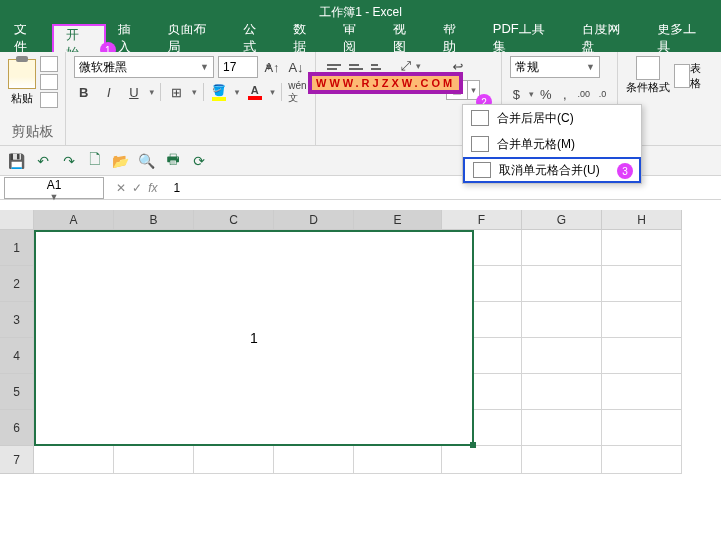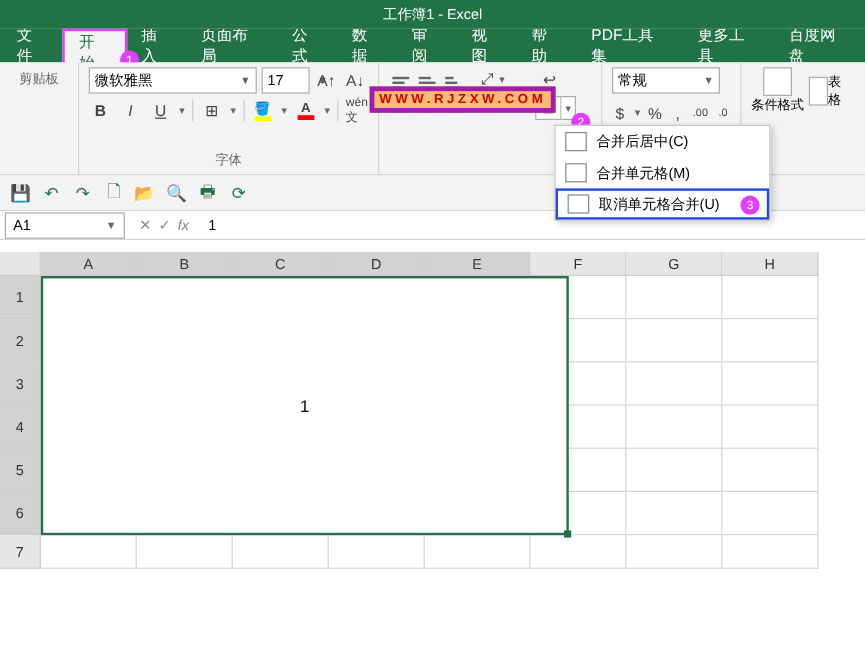--- a/index.html
+++ b/index.html
@@ -6,21 +6,21 @@
 body { width: 721px; height: 555px; overflow: hidden; background: #fff; font-size: 12px; }
 .titlebar { height: 24px; background: #217346; color: #fff; display: flex; align-items: center; justify-content: center; position: relative; }
 .titlebar .title { font-size: 12px; }
 .menubar { height: 28px; background: #217346; display: flex; align-items: stretch; padding-left: 2px; }
 .menuitem { color: #fff; padding: 0 12px; display: flex; align-items: center; font-size: 13px; cursor: pointer; }
 .menuitem.active { background: #f3f3f3; color: #217346; }
 .highlight-pink { border: 2px solid #e040fb; }
 .badge { background: #e040fb; color: #fff; border-radius: 50%; width: 16px; height: 16px; display: inline-flex; align-items: center; justify-content: center; font-size: 10px; position: absolute; }
 .ribbon { height: 94px; background: #f3f3f3; border-bottom: 1px solid #d4d4d4; display: flex; position: relative; }
 .ribbon-group { border-right: 1px solid #d4d4d4; padding: 4px 8px 2px 8px; display: flex; flex-direction: column; justify-content: space-between; }
-.ribbon-group-label { text-align: center; font-size: 11px; color: #666; padding: 2px 0; }
+.ribbon-group-label { text-align: center; font-size: 14px; color: #666; padding: 2px 0; }
 .ribbon-top { display: flex; align-items: center; gap: 4px; }
 .paste-btn { display: flex; flex-direction: column; align-items: center; width: 38px; }
 .paste-icon { width: 28px; height: 30px; background: linear-gradient(#fff8dc 60%, #fff); border: 1px solid #c0a050; position: relative; }
 .paste-icon::before { content: ''; position: absolute; top: -4px; left: 7px; width: 12px; height: 6px; background: #888; border-radius: 2px; }
 .small-icons { display: flex; flex-direction: column; gap: 2px; }
 .small-icon { width: 18px; height: 16px; border: 1px solid #aaa; background: #fff; }
 .font-row { display: flex; align-items: center; gap: 4px; margin-bottom: 4px; }
 .font-select { height: 22px; border: 1px solid #ababab; background: #fff; padding: 0 4px; display: flex; align-items: center; font-size: 12px; gap: 28px; }
 .font-name { width: 140px; justify-content: space-between; }
 .font-size { width: 40px; justify-content: space-between; }
@@ -37,21 +37,21 @@
 .merge-btn { width: 22px; height: 20px; border: 1px solid #ababab; background: #fff; display: flex; align-items: center; justify-content: center; }
 .merge-drop { width: 12px; height: 20px; border: 1px solid #ababab; border-left: none; background: #fff; display: flex; align-items: center; justify-content: center; }
 .number-fmt { width: 90px; height: 22px; border: 1px solid #ababab; background: #fff; padding: 0 4px; display: flex; align-items: center; justify-content: space-between; }
 .dropdown-menu { position: absolute; top: 104px; left: 462px; width: 180px; background: #fff; border: 1px solid #c6c6c6; box-shadow: 2px 2px 6px rgba(0,0,0,0.2); z-index: 100; }
 .dropdown-item { height: 26px; display: flex; align-items: center; padding: 0 8px; gap: 8px; font-size: 12px; cursor: pointer; }
 .dropdown-item.sel { border: 2px solid #1d4ed8; }
 .dd-icon { width: 18px; height: 16px; border: 1px solid #888; background: #fff; position: relative; }
 .qat { height: 30px; background: #f3f3f3; border-bottom: 1px solid #d4d4d4; display: flex; align-items: center; gap: 8px; padding: 0 8px; }
 .qat-btn { width: 18px; height: 18px; display: flex; align-items: center; justify-content: center; color: #217346; font-size: 14px; }
 .formula-bar { height: 24px; border-bottom: 1px solid #d4d4d4; display: flex; align-items: center; background: #fff; }
-.name-box { width: 100px; height: 22px; border: 1px solid #ababab; margin: 0 4px; padding: 0 6px; display: flex; align-items: center; justify-content: space-between; }
+.name-box { width: 100px; height: 22px; border: 1px solid #ababab; margin: 0 4px; padding: 0 6px; display: flex; align-items: center; justify-content: space-between; flex-direction: column; }
 .fx-btns { display: flex; gap: 6px; padding: 0 8px; color: #888; }
 .fx-input { flex: 1; padding: 0 8px; }
 .spacer-row { height: 10px; background: #fff; }
 .grid { display: flex; }
 .row-headers { width: 34px; }
 .corner { width: 34px; height: 20px; background: #e6e6e6; border-right: 1px solid #ccc; border-bottom: 1px solid #ccc; }
 .ch { width: 80px; height: 20px; background: #e6e6e6; border-right: 1px solid #ccc; border-bottom: 1px solid #ccc; display: flex; align-items: center; justify-content: center; color: #333; }
 .ch.sel { background: #d2d2d2; }
 .rh { width: 34px; height: 36px; background: #e6e6e6; border-right: 1px solid #ccc; border-bottom: 1px solid #ccc; display: flex; align-items: center; justify-content: center; color: #333; }
 .rh.sel { background: #d2d2d2; }
@@ -84,26 +84,37 @@
     <span class="badge" style="top:18px;left:48px">1</span>
   </div>
   <div class="menuitem">插入</div>
   <div class="menuitem">页面布局</div>
   <div class="menuitem">公式</div>
   <div class="menuitem">数据</div>
   <div class="menuitem">审阅</div>
   <div class="menuitem">视图</div>
   <div class="menuitem">帮助</div>
   <div class="menuitem">PDF工具集</div>
+  <div class="menuitem">百度网盘</div>
   <div class="menuitem">更多工具</div>
-  <div class="menuitem">百度网盘</div>
 </div>
 
 <div class="ribbon">
   <div class="ribbon-group" style="width:66px">
+    <div class="ribbon-top">
+      <div class="paste-btn">
+        <div class="paste-icon"></div>
+        <span style="font-size:11px;margin-top:2px">粘贴</span>
+      </div>
+      <div class="small-icons">
+        <div class="small-icon"></div>
+        <div class="small-icon"></div>
+        <div class="small-icon"></div>
+      </div>
+    </div>
     <div class="ribbon-group-label">剪贴板</div>
   </div>
 
   <div class="ribbon-group" style="width:250px">
     <div>
       <div class="font-row">
         <div class="font-select font-name">
           <span>微软雅黑</span>
           <span class="chev">▼</span>
         </div>
@@ -130,21 +141,20 @@
         <span class="chev">▾</span>
         <div class="tb" style="flex-direction:column">
           <span style="font-size:11px;font-weight:bold">A</span>
             <span class="color-swatch" style="background:#ff0000"></span>
         </div>
         <span class="chev">▾</span>
         <div style="width:1px;height:18px;background:#ccc"></div>
         <div class="tb" style="font-size:10px">wén<br>文</div>
       </div>
     </div>
-    <div class="ribbon-group-label">字体</div>
   </div>
 
   <div class="ribbon-group" style="width:186px;position:relative">
     <div style="display:flex;gap:8px;align-items:center">
       <div class="align-group">
         <div class="align-row">
           <div class="align-btn">
               <span class="icon-lines">
                 <span></span>
                 <span style="width:10px"></span>

